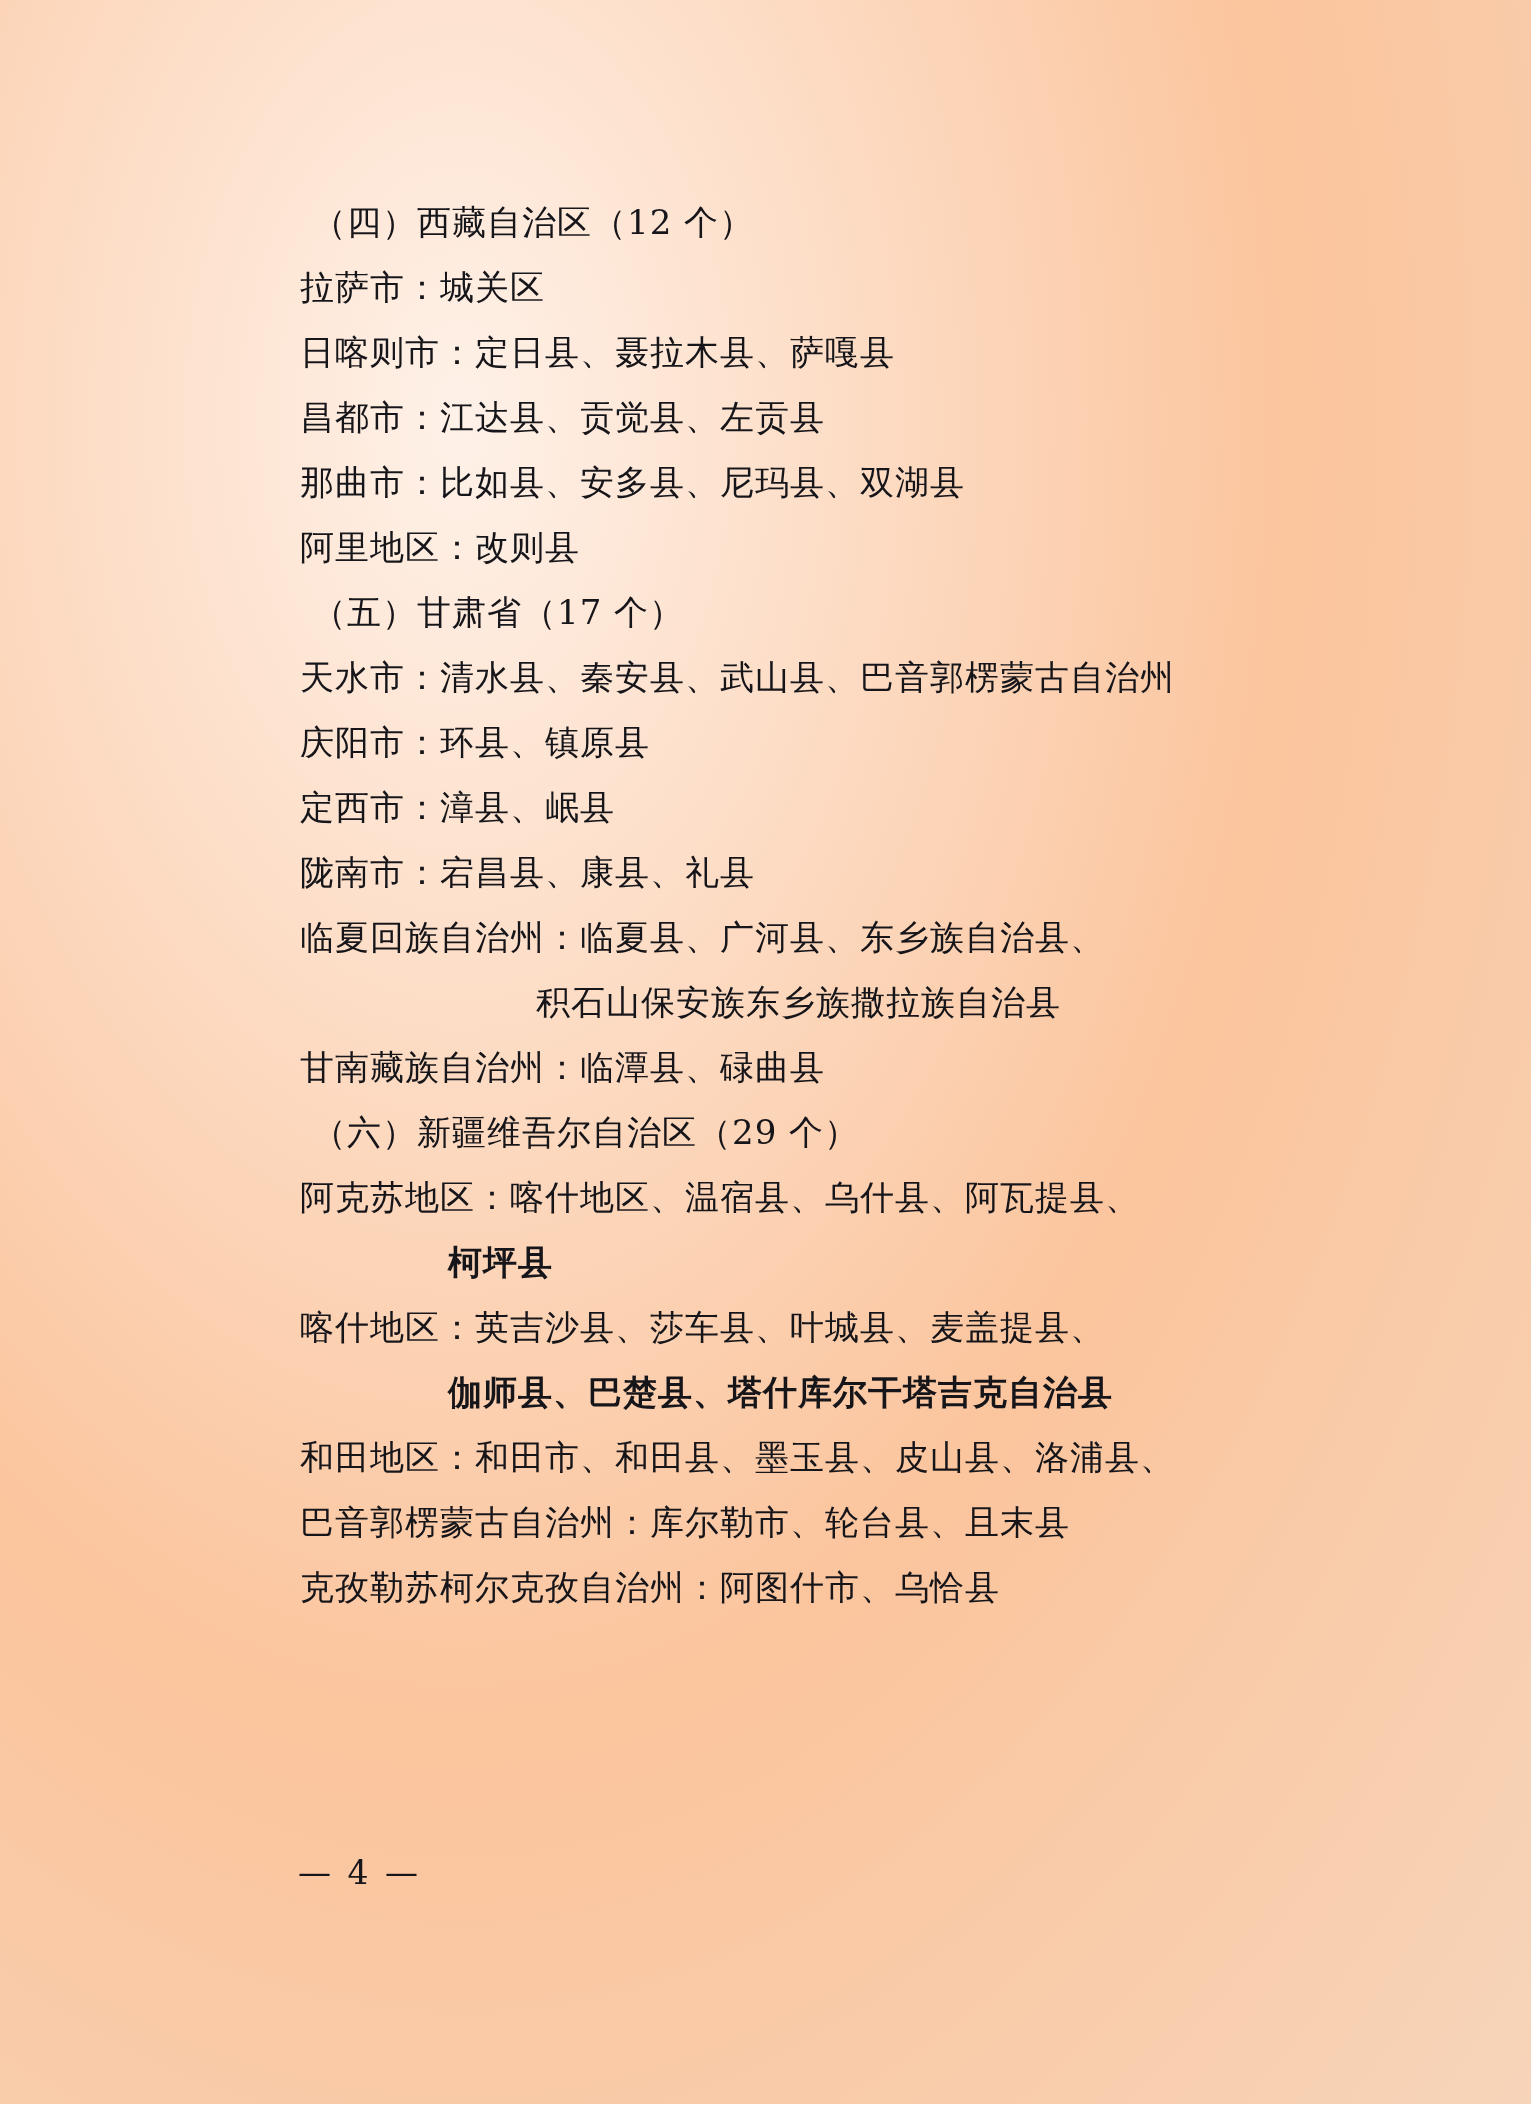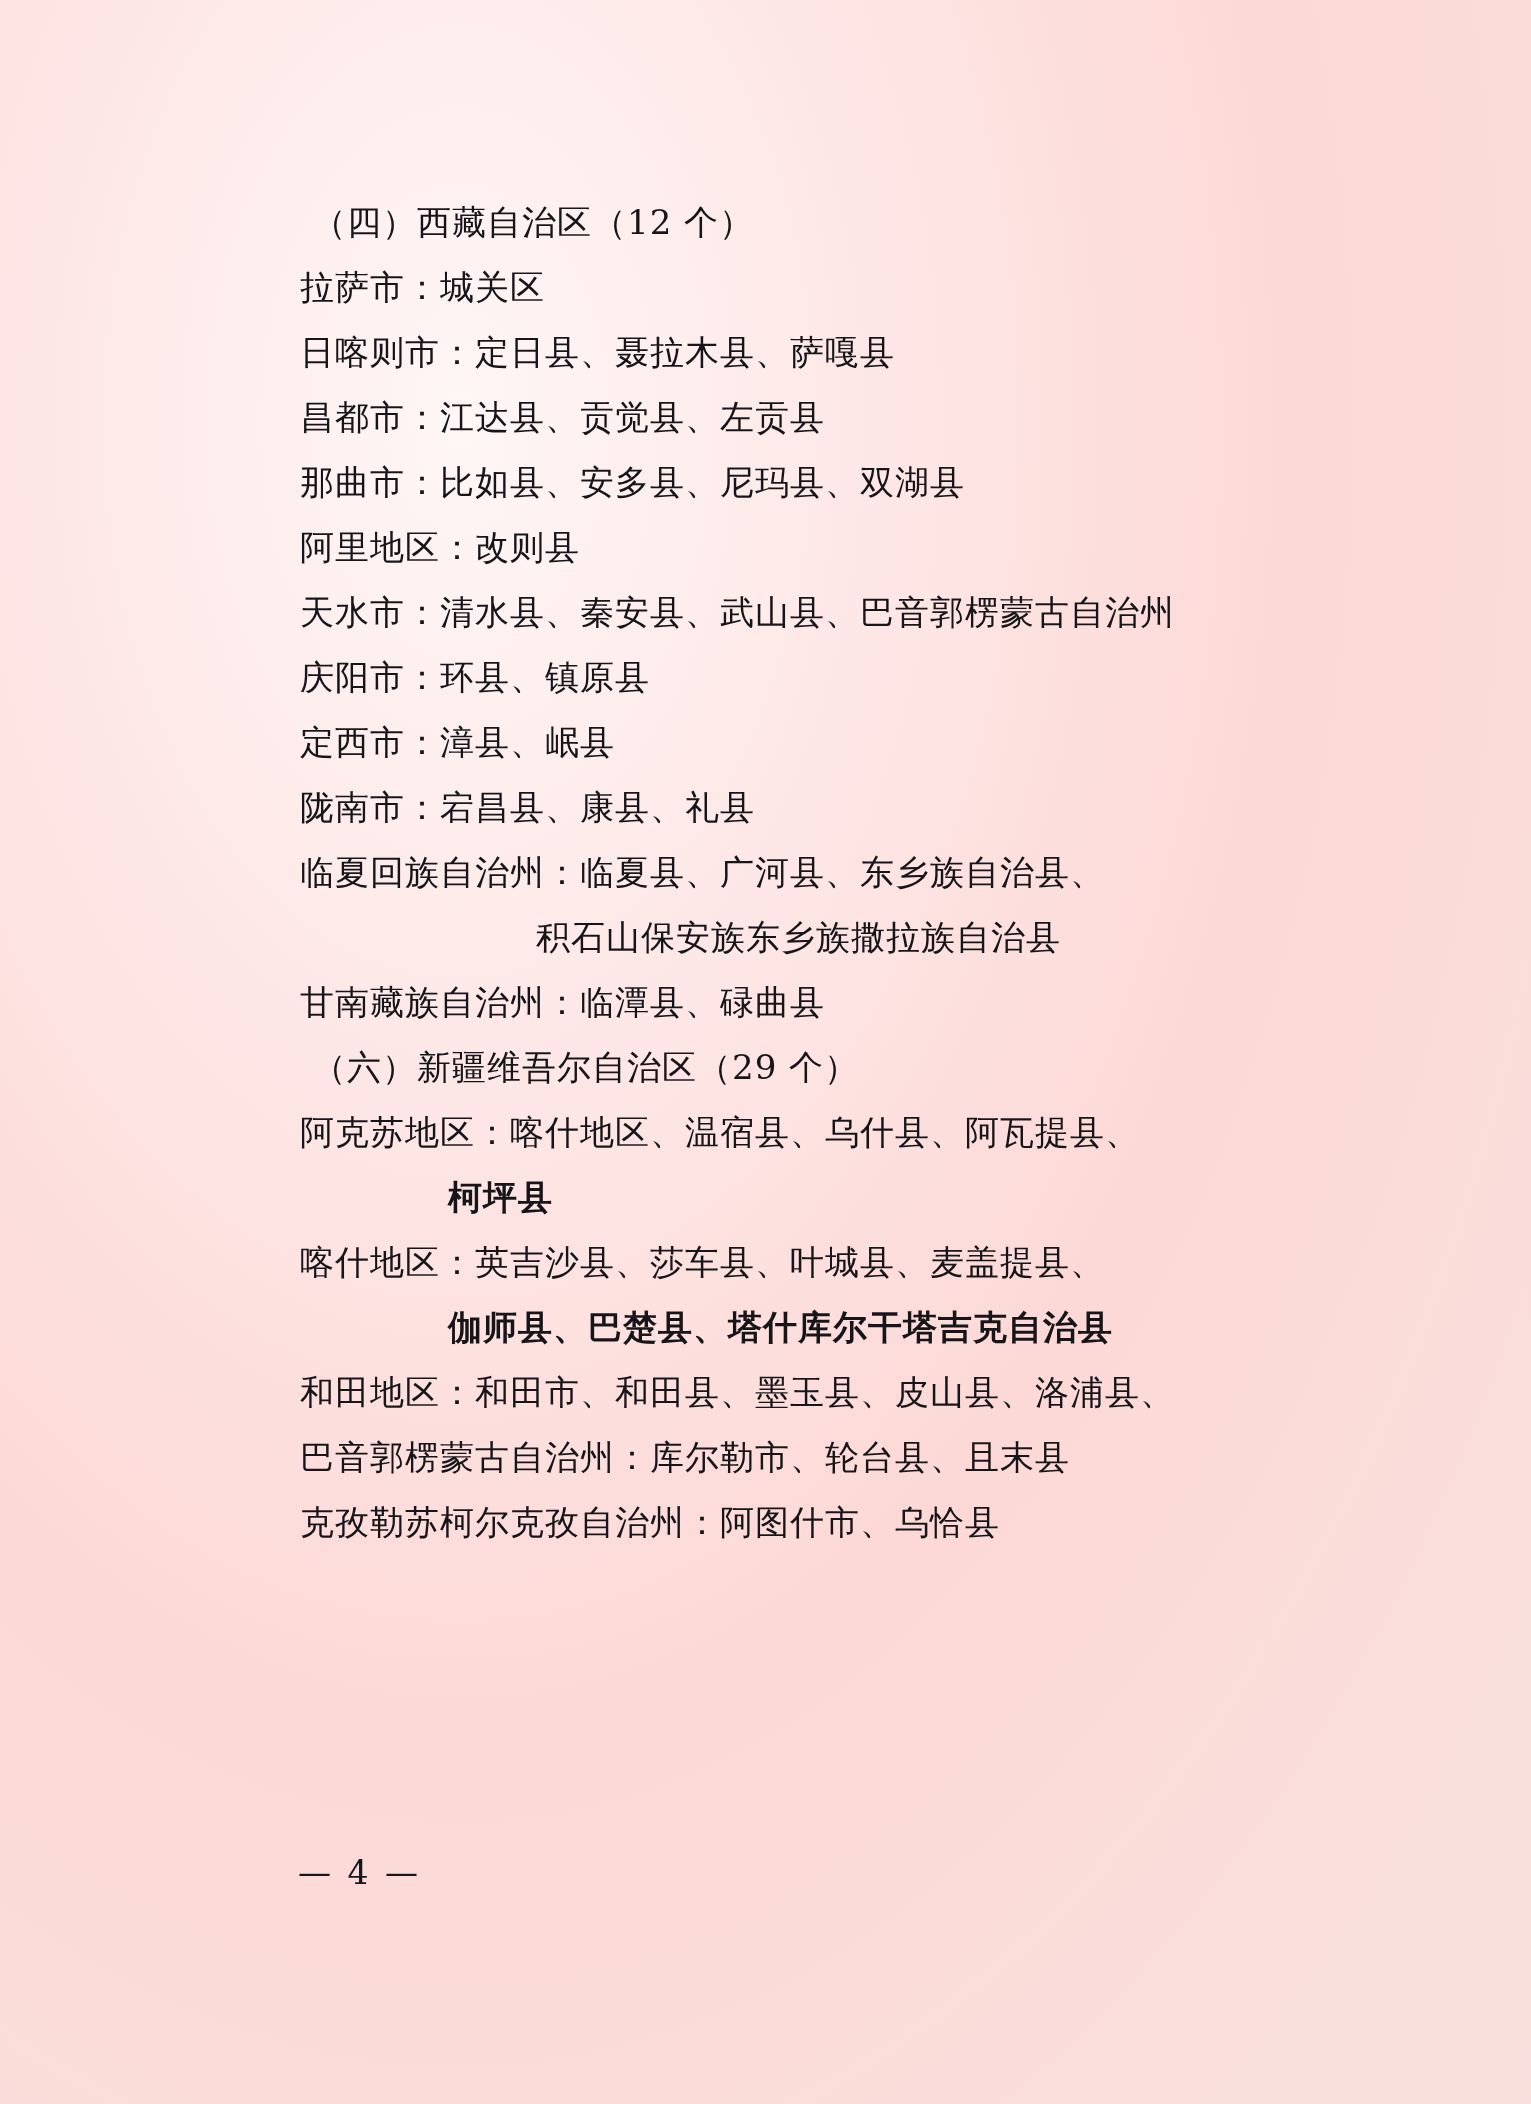--- a/index.html
+++ b/index.html
@@ -4,21 +4,21 @@
 <style>
   html, body {
     margin: 0;
     padding: 0;
     background: #ffffff;
   }
   .page {
     position: relative;
     width: 1531px;
     height: 2104px;
-    background: #fca5a5;
+    background: #f97316;
     overflow: hidden;
     font-family: "DejaVu Serif", "Liberation Serif", serif;
     color: #111014;
   }
   
   .paper-tint {
     position: absolute;
     inset: 0;
     background:
       radial-gradient(ellipse at 30% 20%, rgba(255,255,255,0.9) 0%, rgba(252,251,247,0.6) 55%, rgba(246,245,240,0.75) 100%);
@@ -63,20 +63,21 @@
 <div class="page">
   <div class="paper-tint"></div>
 
   <div class="content">
     <div class="line heading">（四）西藏自治区（12 个）</div>
     <div class="line">拉萨市：城关区</div>
     <div class="line">日喀则市：定日县、聂拉木县、萨嘎县</div>
     <div class="line">昌都市：江达县、贡觉县、左贡县</div>
     <div class="line">那曲市：比如县、安多县、尼玛县、双湖县</div>
     <div class="line">阿里地区：改则县</div>
+    <div class="line heading">（五）甘肃省（17 个）</div>
     <div class="line">天水市：清水县、秦安县、武山县、巴音郭楞蒙古自治州</div>
     <div class="line">庆阳市：环县、镇原县</div>
     <div class="line">定西市：漳县、岷县</div>
     <div class="line">陇南市：宕昌县、康县、礼县</div>
     <div class="line">临夏回族自治州：临夏县、广河县、东乡族自治县、</div>
     <div class="line indent">积石山保安族东乡族撒拉族自治县</div>
     <div class="line">甘南藏族自治州：临潭县、碌曲县</div>
     <div class="line heading">（六）新疆维吾尔自治区（29 个）</div>
     <div class="line">阿克苏地区：喀什地区、温宿县、乌什县、阿瓦提县、</div>
     <div class="line indent-small">柯坪县</div>

